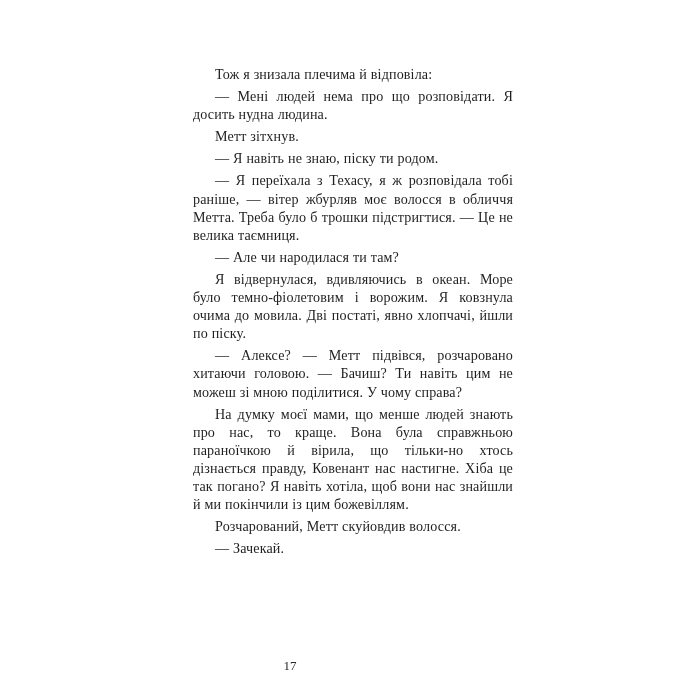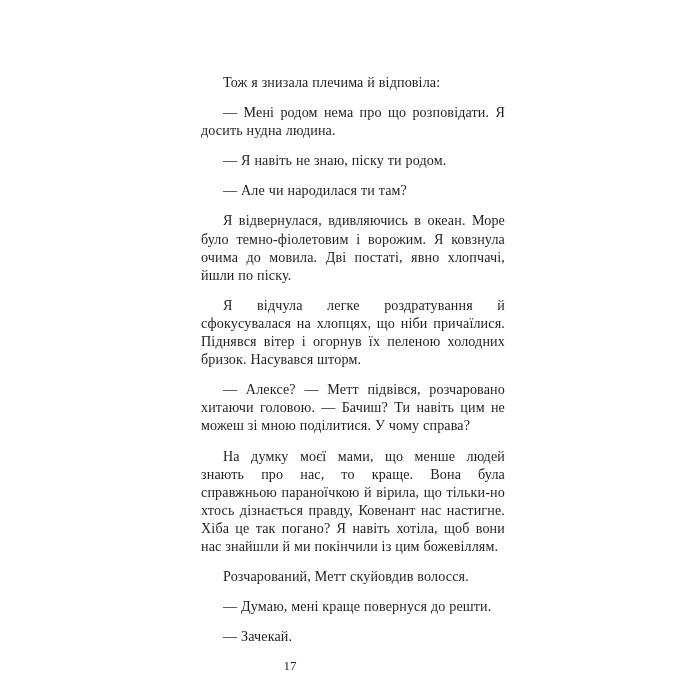--- a/index.html
+++ b/index.html
@@ -21,21 +21,21 @@
     background: #ffffff;
     box-sizing: border-box;
   }
   .text-block {
     position: absolute;
     left: 189px;
     top: 61px;
     width: 328px;
   }
   .para {
-    margin: 12px;
+    margin: 4px;
     text-indent: 22px;
     text-align: justify;
     font-size: 14.1px;
     line-height: 18.1px;
     letter-spacing: 0.01em;
     word-spacing: 0.01em;
     color: #1f1f1f;
     -webkit-font-smoothing: antialiased;
   }
   .para.last-short {
@@ -53,27 +53,27 @@
     font-family: "Liberation Serif", "DejaVu Serif", serif;
   }
 </style>
 </head>
 <body>
 
 <div class="page">
 
   <div class="text-block">
     <p class="para last-short">Тож я знизала плечима й відповіла:</p>
-    <p class="para">— Мені родом нема про що розповідати. Я досить нудна людина.</p>
+    <p class="para">— Мені людей нема про що розповідати. Я досить нудна людина.</p>
+    <p class="para last-short">Метт зітхнув.</p>
     <p class="para last-short">— Я навіть не знаю, піску ти родом.</p>
+    <p class="para">— Я переїхала з Техасу, я ж розповідала тобі раніше, — вітер жбурляв моє волосся в обличчя Метта. Треба було б трошки підстригтися. — Це не велика таємниця.</p>
     <p class="para last-short">— Але чи народилася ти там?</p>
     <p class="para">Я відвернулася, вдивляючись в океан. Море було темно-фіолетовим і ворожим. Я ковзнула очима до мовила. Дві постаті, явно хлопчачі, йшли по піску.</p>
-    <p class="para">Я відчула легке роздратування й сфокусувалася на хлопцях, що ніби причаїлися. Піднявся вітер і огорнув їх пеленою холодних бризок. Насувався шторм.</p>
     <p class="para">— Алексе? — Метт підвівся, розчаровано хитаючи головою. — Бачиш? Ти навіть цим не можеш зі мною поділитися. У чому справа?</p>
     <p class="para">На думку моєї мами, що менше людей знають про нас, то краще. Вона була справжньою параноїчкою й вірила, що тільки-но хтось дізнається правду, Ковенант нас настигне. Хіба це так погано? Я навіть хотіла, щоб вони нас знайшли й ми покінчили із цим божевіллям.</p>
     <p class="para last-short">Розчарований, Метт скуйовдив волосся.</p>
-    <p class="para last-short">— Думаю, мені краще повернуся до решти.</p>
     <p class="para last-short">— Зачекай.</p>
   </div>
 
   <div class="folio">17</div>
 
 </div>
 
 </body></html>

